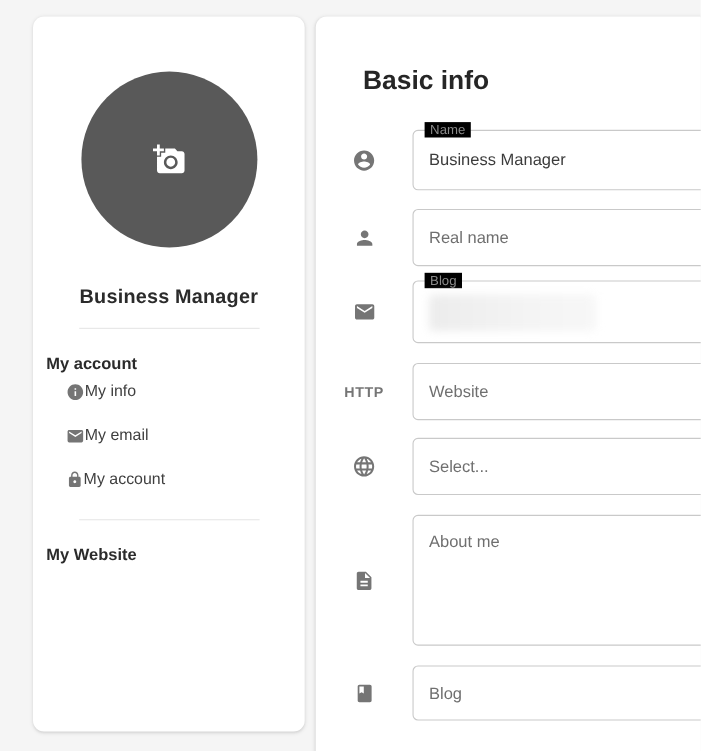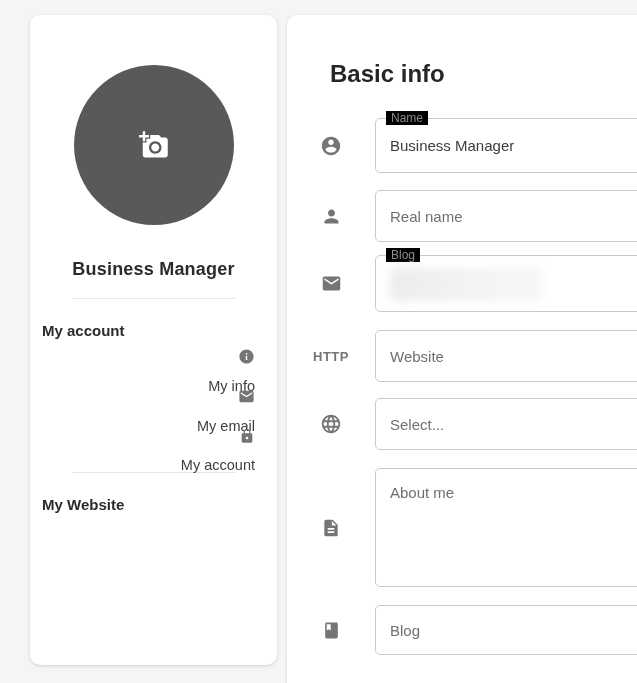--- a/index.html
+++ b/index.html
@@ -24,22 +24,22 @@
     position:absolute;top:244px;left:0;right:0;text-align:center;
     font-size:18px;font-weight:700;color:#2b2b2b;letter-spacing:.2px;
   }
   .side-nav{position:absolute;top:283px;left:0;right:0;}
   .divider{width:164px;height:1px;background:#e6e6e6;margin:0 auto;}
   .section-title{
     margin:23px 0 0 12px;font-size:15px;font-weight:700;color:#2b2b2b;
   }
   .side-list{margin-top:9px;padding:0 22px;}
   .side-item{
-    position:relative;height:40px;display:flex;align-items:flex-end;
-    gap:13px;padding-left:8px;cursor:pointer;flex-direction:column;
+    position:relative;height:40px;display:flex;align-items:flex-start;
+    padding-left:8px;cursor:pointer;
   }
   .side-item svg{flex:0 0 auto;fill:#757575;}
   .side-item .lbl{font-size:14.5px;color:#3f3f3f;}
   .side-item .hl-box{
     position:absolute;left:-9px;top:0;width:198px;height:36px;
     border:2px solid #ee0000;pointer-events:none;
   }
   .side-list + .divider{margin-top:4px;}
   
   .main{left:287px;top:15px;width:400px;height:690px;}

